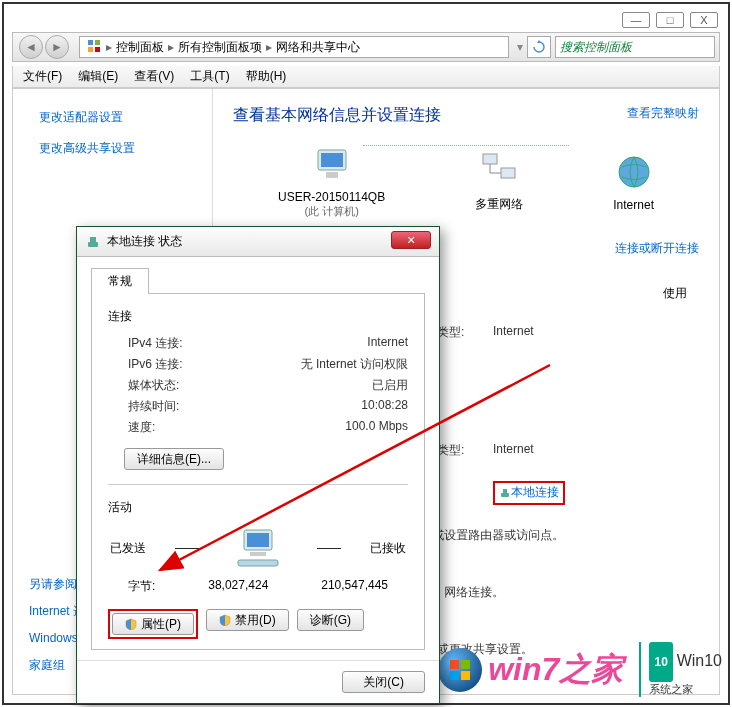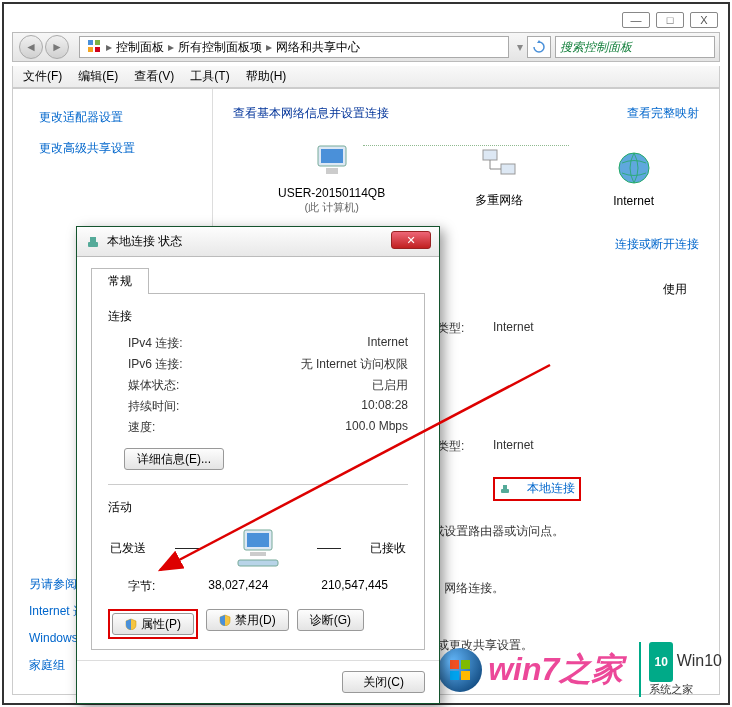--- a/index.html
+++ b/index.html
@@ -24,32 +24,32 @@
     
     .content { position: absolute; top: 84px; left: 8px; right: 8px; bottom: 8px; border: 1px solid #ccc; display: flex; background: #fff; }
     .sidebar { width: 200px; border-right: 1px solid #ddd; padding: 20px 16px; }
     .sidebar h4 { font-size: 13px; color: #003399; font-weight: normal; margin-bottom: 18px; cursor: pointer; }
     .sidebar .link { font-size: 12px; color: #0066cc; margin-bottom: 14px; margin-left: 10px; cursor: pointer; }
     .sidebar .footer-links { position: absolute; bottom: 20px; left: 16px; }
     .sidebar .footer-links div { font-size: 12px; color: #0066cc; margin-top: 10px; cursor: pointer; }
     .sidebar .footer-title { color: #333; }
     
     .main { flex: 1; padding: 16px 20px; position: relative; }
-    .main h2 { font-size: 12px; color: #003399; font-weight: normal; margin-bottom: 18px; }
+    .main h2 { font-size: 16px; color: #003399; font-weight: normal; margin-bottom: 18px; }
     .net-map { display: flex; justify-content: space-around; align-items: center; margin-bottom: 6px; }
     .net-node { text-align: center; font-size: 12px; }
     .net-node .ic { width: 40px; height: 40px; margin: 0 auto 6px; display: flex; align-items: center; justify-content: center; }
     .net-sub { color: #666; font-size: 11px; }
     .map-link { position: absolute; top: 16px; right: 20px; color: #0066cc; font-size: 12px; cursor: pointer; }
     .map-dash { position: absolute; top: 56px; left: 150px; right: 150px; border-top: 1px dotted #8fb98f; }
     .section-link { text-align: right; color: #0066cc; font-size: 12px; margin-top: 30px; cursor: pointer; }
     .info-row { display: flex; margin-top: 22px; font-size: 12px; margin-left: 180px; }
     .info-row .lbl { width: 80px; color: #333; }
     .info-row .val { color: #333; }
-    .info-row .link-val { color: #0066cc; cursor: pointer; display: inline-flex; align-items: center; gap: 16px; }
+    .info-row .link-val { color: #0066cc; cursor: pointer; display: inline-flex; align-items: center; gap: 0; }
     .highlight-box { border: 2px solid #d00; padding: 1px 4px; }
     .desc-text { margin-top: 22px; margin-left: 120px; font-size: 12px; color: #333; }
     
     
     .dialog { position: absolute; top: 226px; left: 76px; width: 364px; background: #fff; border: 1px solid #14532d; box-shadow: 4px 4px 12px rgba(0,0,0,0.4); z-index: 20; }
     .dlg-title { height: 30px; background: linear-gradient(#fdfdfd,#e8e8e8); display: flex; align-items: center; padding: 0 8px; border-bottom: 1px solid #bbb; font-size: 12px; }
     .dlg-title .ic { width: 16px; height: 16px; margin-right: 6px; display: inline-flex; }
     .dlg-close { position: absolute; top: 4px; right: 8px; width: 40px; height: 18px; background: linear-gradient(#e67,#c02020); border: 1px solid #922; border-radius: 3px; color: #fff; display: inline-flex; align-items: center; justify-content: center; font-size: 11px; cursor: pointer; }
     .dlg-body { padding: 10px 14px; }
     .tab-hdr { display: flex; border-bottom: 1px solid #bbb; }

